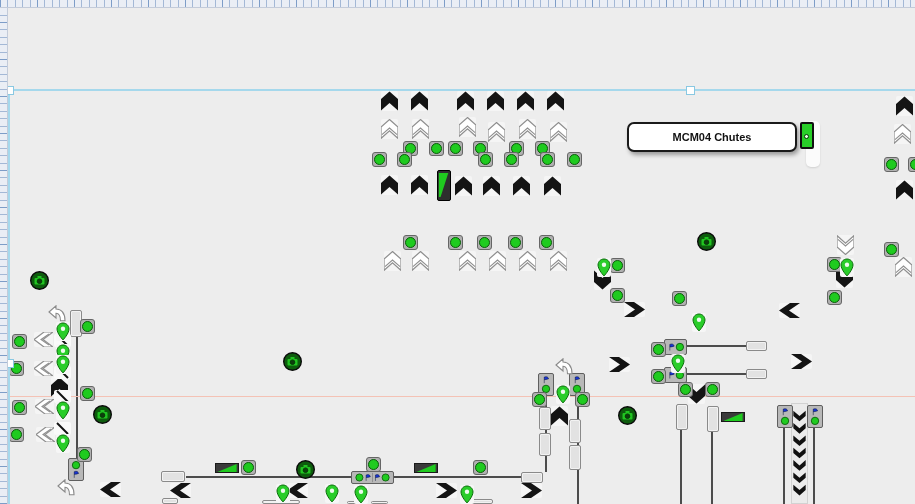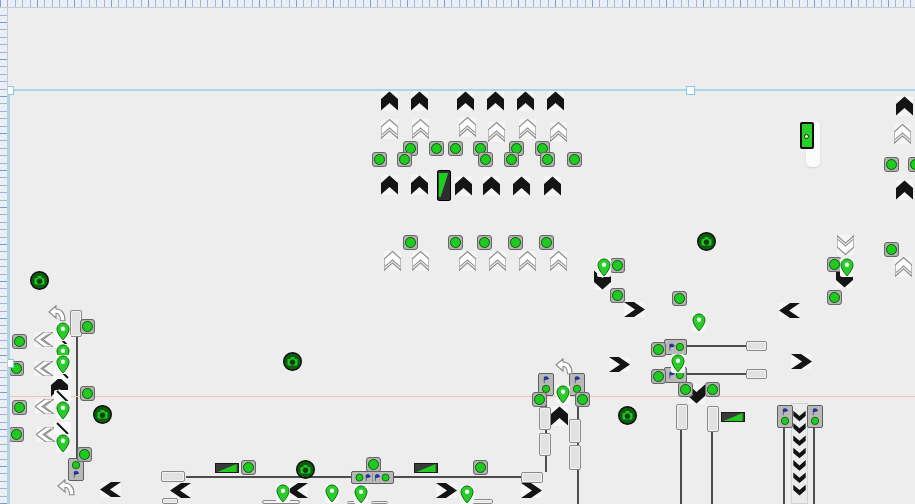--- a/index.html
+++ b/index.html
@@ -42,20 +42,21 @@
     background:#fff;border:2px solid #1a1a1a;border-radius:7px;
     font-weight:bold;font-size:11px;color:#111;z-index:20;
     box-shadow:2px 3px 4px rgba(0,0,0,.35);}
 </style>
 </head>
 <body>
 
 <div id="stage">
   <div class="ruler-top"></div>
   <div class="ruler-left"></div>
+  <div class="label-btn" id="label-btn" style="left: 627px; top: 122px; width: 166px; height: 26px;">MCM04 Chutes</div>
 <div class="line" style="left: 76px; top: 337px; width: 2px; height: 122px;"></div>
     <div class="line" style="left: 186px; top: 476px; width: 336px; height: 2px;"></div>
     <div class="line" style="left: 686px; top: 345px; width: 61px; height: 2px;"></div>
     <div class="line" style="left: 686px; top: 373px; width: 61px; height: 2px;"></div>
     <div class="line" style="left: 545px; top: 396px; width: 2px; height: 76px;"></div>
     <div class="line" style="left: 577px; top: 396px; width: 2px; height: 108px;"></div>
     <div class="line" style="left: 680px; top: 430px; width: 2px; height: 74px;"></div>
     <div class="line" style="left: 711px; top: 432px; width: 2px; height: 72px;"></div>
     <div class="line" style="left: 783px; top: 428px; width: 2px; height: 76px;"></div>
     <div class="line" style="left: 813px; top: 428px; width: 2px; height: 76px;"></div>

